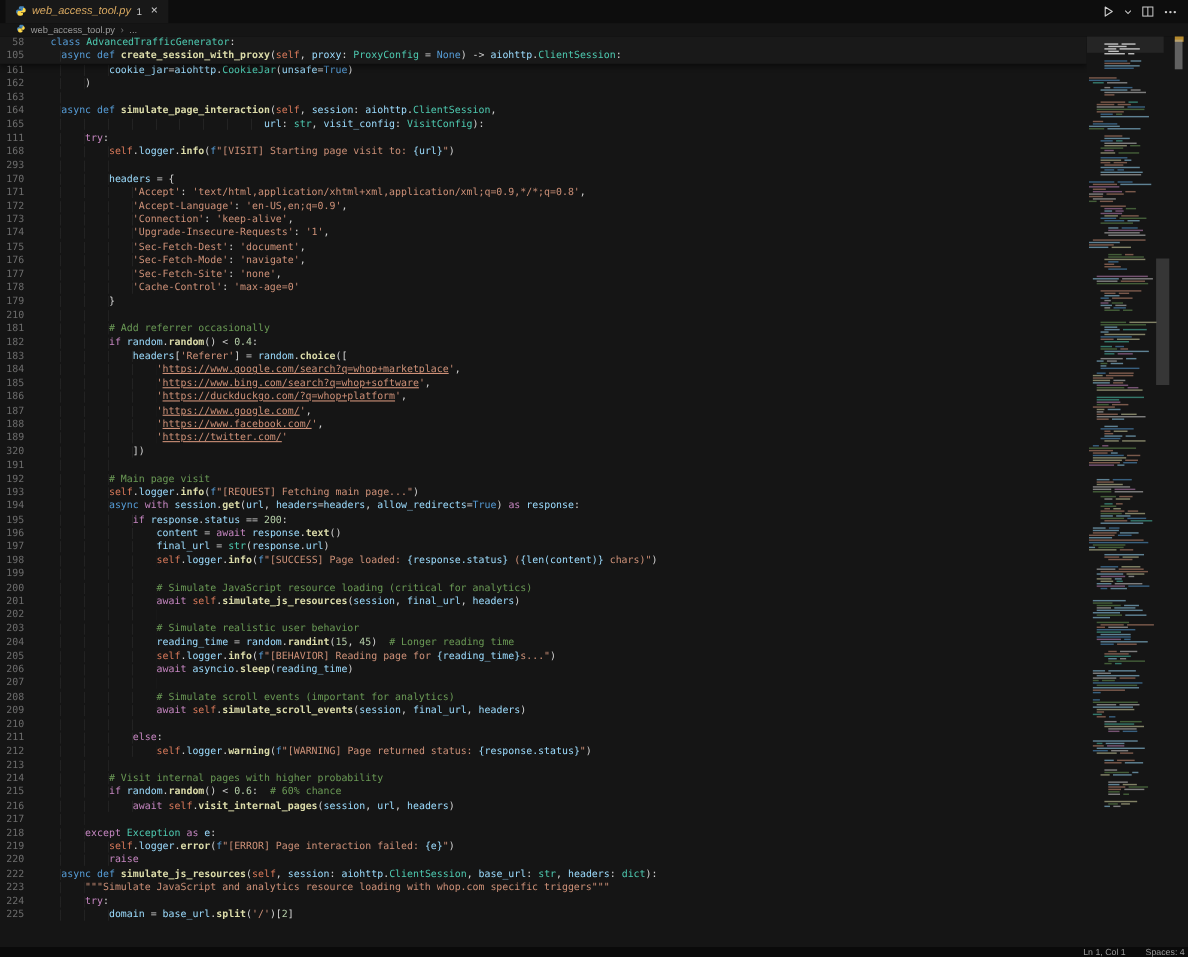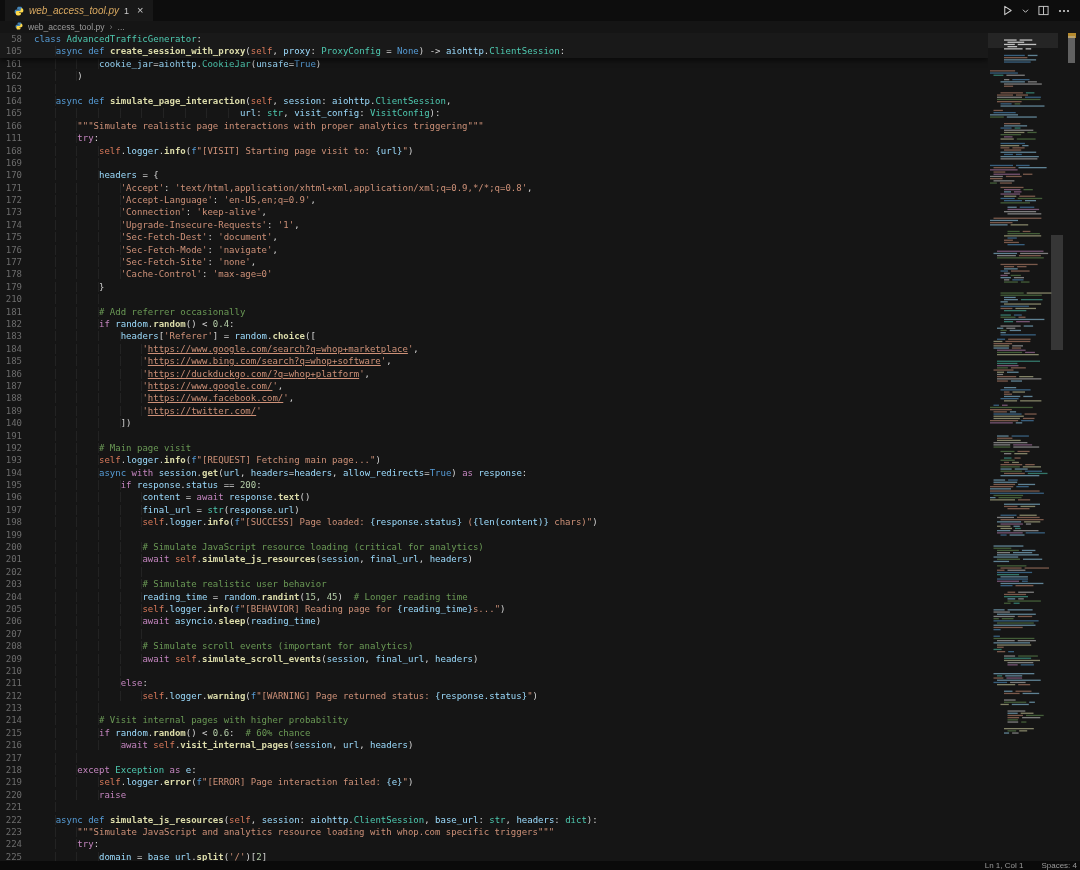--- a/index.html
+++ b/index.html
@@ -94,54 +94,53 @@
       </svg>
     </span>
     <span>web_access_tool.py</span>
     <span class="crumb-sep">›</span>
     <span>...</span>
   </div>
 
   <div class="editor">
     <div class="code-col">
       <div class="sticky">
-          <div class="line"><span class="lnum">58</span><span class="ltext"><span class="tk-k" style="color: rgb(86, 156, 214);">class </span><span class="tk-t" style="color: rgb(78, 201, 176);">AdvancedTrafficGenerator</span><span class="tk-p" style="color: rgb(212, 212, 212);">:</span></span></div>
+          <div class="line"><span class="lnum">58</span><span class="ltext"><span class="tk-k" style="color: rgb(86, 156, 214); margin-left: 12px;">class </span><span class="tk-t" style="color: rgb(78, 201, 176);">AdvancedTrafficGenerator</span><span class="tk-p" style="color: rgb(212, 212, 212);">:</span></span></div>
           <div class="line"><span class="lnum">105</span><span class="ltext"><span class="indent">    </span><span class="tk-k" style="color: rgb(86, 156, 214);">async def </span><span class="tk-f" style="color: rgb(220, 220, 170);">create_session_with_proxy</span><span class="tk-p" style="color: rgb(212, 212, 212);">(</span><span class="tk-sf" style="color: rgb(216, 121, 90);">self</span><span class="tk-p" style="color: rgb(212, 212, 212);">, </span><span class="tk-v" style="color: rgb(156, 220, 254);">proxy</span><span class="tk-p" style="color: rgb(212, 212, 212);">: </span><span class="tk-t" style="color: rgb(78, 201, 176);">ProxyConfig</span><span class="tk-p" style="color: rgb(212, 212, 212);"> = </span><span class="tk-k" style="color: rgb(86, 156, 214);">None</span><span class="tk-p" style="color: rgb(212, 212, 212);">) -&gt; </span><span class="tk-v" style="color: rgb(156, 220, 254);">aiohttp</span><span class="tk-p" style="color: rgb(212, 212, 212);">.</span><span class="tk-t" style="color: rgb(78, 201, 176);">ClientSession</span><span class="tk-p" style="color: rgb(212, 212, 212);">:</span></span></div>
         </div>
       <div>
           <div class="line"><span class="lnum">161</span><span class="ltext"><span class="indent">            </span><span class="tk-v" style="color: rgb(156, 220, 254);">cookie_jar</span><span class="tk-p" style="color: rgb(212, 212, 212);">=</span><span class="tk-v" style="color: rgb(156, 220, 254);">aiohttp</span><span class="tk-p" style="color: rgb(212, 212, 212);">.</span><span class="tk-t" style="color: rgb(78, 201, 176);">CookieJar</span><span class="tk-p" style="color: rgb(212, 212, 212);">(</span><span class="tk-v" style="color: rgb(156, 220, 254);">unsafe</span><span class="tk-p" style="color: rgb(212, 212, 212);">=</span><span class="tk-k" style="color: rgb(86, 156, 214);">True</span><span class="tk-p" style="color: rgb(212, 212, 212);">)</span></span></div>
           <div class="line"><span class="lnum">162</span><span class="ltext"><span class="indent">        </span><span class="tk-p" style="color: rgb(212, 212, 212);">)</span></span></div>
           <div class="line"><span class="lnum">163</span><span class="ltext"><span class="indent">    </span></span></div>
           <div class="line"><span class="lnum">164</span><span class="ltext"><span class="indent">    </span><span class="tk-k" style="color: rgb(86, 156, 214);">async def </span><span class="tk-f" style="color: rgb(220, 220, 170);">simulate_page_interaction</span><span class="tk-p" style="color: rgb(212, 212, 212);">(</span><span class="tk-sf" style="color: rgb(216, 121, 90);">self</span><span class="tk-p" style="color: rgb(212, 212, 212);">, </span><span class="tk-v" style="color: rgb(156, 220, 254);">session</span><span class="tk-p" style="color: rgb(212, 212, 212);">: </span><span class="tk-v" style="color: rgb(156, 220, 254);">aiohttp</span><span class="tk-p" style="color: rgb(212, 212, 212);">.</span><span class="tk-t" style="color: rgb(78, 201, 176);">ClientSession</span><span class="tk-p" style="color: rgb(212, 212, 212);">,</span></span></div>
           <div class="line"><span class="lnum">165</span><span class="ltext"><span class="indent">                                      </span><span class="tk-v" style="color: rgb(156, 220, 254);">url</span><span class="tk-p" style="color: rgb(212, 212, 212);">: </span><span class="tk-t" style="color: rgb(78, 201, 176);">str</span><span class="tk-p" style="color: rgb(212, 212, 212);">, </span><span class="tk-v" style="color: rgb(156, 220, 254);">visit_config</span><span class="tk-p" style="color: rgb(212, 212, 212);">: </span><span class="tk-t" style="color: rgb(78, 201, 176);">VisitConfig</span><span class="tk-p" style="color: rgb(212, 212, 212);">):</span></span></div>
-          <div class="line"><span class="lnum">166</span><span class="ltext"><span class="indent">        </span><span class="tk-s" style="color: rgb(206, 145, 120);">"""Simulate realistic page interactions with proper analytics triggering"""</span></span></div>
           <div class="line"><span class="lnum">111</span><span class="ltext"><span class="indent">        </span><span class="tk-c" style="color: rgb(197, 134, 192);">try</span><span class="tk-p" style="color: rgb(212, 212, 212);">:</span></span></div>
           <div class="line"><span class="lnum">168</span><span class="ltext"><span class="indent">            </span><span class="tk-sf" style="color: rgb(216, 121, 90);">self</span><span class="tk-p" style="color: rgb(212, 212, 212);">.</span><span class="tk-v" style="color: rgb(156, 220, 254);">logger</span><span class="tk-p" style="color: rgb(212, 212, 212);">.</span><span class="tk-f" style="color: rgb(220, 220, 170);">info</span><span class="tk-p" style="color: rgb(212, 212, 212);">(</span><span class="tk-k" style="color: rgb(86, 156, 214);">f</span><span class="tk-s" style="color: rgb(206, 145, 120);">"[VISIT] Starting page visit to: </span><span class="tk-b" style="color: rgb(156, 220, 254);">{url}</span><span class="tk-s" style="color: rgb(206, 145, 120);">"</span><span class="tk-p" style="color: rgb(212, 212, 212);">)</span></span></div>
-          <div class="line"><span class="lnum">169</span><span class="ltext"><span class="indent">            </span></span></div>
+          <div class="line"><span class="lnum">293</span><span class="ltext"><span class="indent">            </span></span></div>
           <div class="line"><span class="lnum">170</span><span class="ltext"><span class="indent">            </span><span class="tk-v" style="color: rgb(156, 220, 254);">headers</span><span class="tk-p" style="color: rgb(212, 212, 212);"> = {</span></span></div>
           <div class="line"><span class="lnum">171</span><span class="ltext"><span class="indent">                </span><span class="tk-s" style="color: rgb(206, 145, 120);">'Accept'</span><span class="tk-p" style="color: rgb(212, 212, 212);">: </span><span class="tk-s" style="color: rgb(206, 145, 120);">'text/html,application/xhtml+xml,application/xml;q=0.9,*/*;q=0.8'</span><span class="tk-p" style="color: rgb(212, 212, 212);">,</span></span></div>
           <div class="line"><span class="lnum">172</span><span class="ltext"><span class="indent">                </span><span class="tk-s" style="color: rgb(206, 145, 120);">'Accept-Language'</span><span class="tk-p" style="color: rgb(212, 212, 212);">: </span><span class="tk-s" style="color: rgb(206, 145, 120);">'en-US,en;q=0.9'</span><span class="tk-p" style="color: rgb(212, 212, 212);">,</span></span></div>
           <div class="line"><span class="lnum">173</span><span class="ltext"><span class="indent">                </span><span class="tk-s" style="color: rgb(206, 145, 120);">'Connection'</span><span class="tk-p" style="color: rgb(212, 212, 212);">: </span><span class="tk-s" style="color: rgb(206, 145, 120);">'keep-alive'</span><span class="tk-p" style="color: rgb(212, 212, 212);">,</span></span></div>
           <div class="line"><span class="lnum">174</span><span class="ltext"><span class="indent">                </span><span class="tk-s" style="color: rgb(206, 145, 120);">'Upgrade-Insecure-Requests'</span><span class="tk-p" style="color: rgb(212, 212, 212);">: </span><span class="tk-s" style="color: rgb(206, 145, 120);">'1'</span><span class="tk-p" style="color: rgb(212, 212, 212);">,</span></span></div>
           <div class="line"><span class="lnum">175</span><span class="ltext"><span class="indent">                </span><span class="tk-s" style="color: rgb(206, 145, 120);">'Sec-Fetch-Dest'</span><span class="tk-p" style="color: rgb(212, 212, 212);">: </span><span class="tk-s" style="color: rgb(206, 145, 120);">'document'</span><span class="tk-p" style="color: rgb(212, 212, 212);">,</span></span></div>
           <div class="line"><span class="lnum">176</span><span class="ltext"><span class="indent">                </span><span class="tk-s" style="color: rgb(206, 145, 120);">'Sec-Fetch-Mode'</span><span class="tk-p" style="color: rgb(212, 212, 212);">: </span><span class="tk-s" style="color: rgb(206, 145, 120);">'navigate'</span><span class="tk-p" style="color: rgb(212, 212, 212);">,</span></span></div>
           <div class="line"><span class="lnum">177</span><span class="ltext"><span class="indent">                </span><span class="tk-s" style="color: rgb(206, 145, 120);">'Sec-Fetch-Site'</span><span class="tk-p" style="color: rgb(212, 212, 212);">: </span><span class="tk-s" style="color: rgb(206, 145, 120);">'none'</span><span class="tk-p" style="color: rgb(212, 212, 212);">,</span></span></div>
           <div class="line"><span class="lnum">178</span><span class="ltext"><span class="indent">                </span><span class="tk-s" style="color: rgb(206, 145, 120);">'Cache-Control'</span><span class="tk-p" style="color: rgb(212, 212, 212);">: </span><span class="tk-s" style="color: rgb(206, 145, 120); margin-top: 20px;">'max-age=0'</span></span></div>
           <div class="line"><span class="lnum">179</span><span class="ltext"><span class="indent">            </span><span class="tk-p" style="color: rgb(212, 212, 212);">}</span></span></div>
           <div class="line"><span class="lnum">210</span><span class="ltext"><span class="indent">            </span></span></div>
           <div class="line"><span class="lnum">181</span><span class="ltext"><span class="indent">            </span><span class="tk-m" style="color: rgb(106, 153, 85);"># Add referrer occasionally</span></span></div>
           <div class="line"><span class="lnum">182</span><span class="ltext"><span class="indent">            </span><span class="tk-c" style="color: rgb(197, 134, 192);">if</span><span class="tk-p" style="color: rgb(212, 212, 212);"> </span><span class="tk-v" style="color: rgb(156, 220, 254);">random</span><span class="tk-p" style="color: rgb(212, 212, 212);">.</span><span class="tk-f" style="color: rgb(220, 220, 170);">random</span><span class="tk-p" style="color: rgb(212, 212, 212);">() &lt; </span><span class="tk-n" style="color: rgb(181, 206, 168);">0.4</span><span class="tk-p" style="color: rgb(212, 212, 212);">:</span></span></div>
           <div class="line"><span class="lnum">183</span><span class="ltext"><span class="indent">                </span><span class="tk-v" style="color: rgb(156, 220, 254);">headers</span><span class="tk-p" style="color: rgb(212, 212, 212);">[</span><span class="tk-s" style="color: rgb(206, 145, 120);">'Referer'</span><span class="tk-p" style="color: rgb(212, 212, 212);">] = </span><span class="tk-v" style="color: rgb(156, 220, 254);">random</span><span class="tk-p" style="color: rgb(212, 212, 212);">.</span><span class="tk-f" style="color: rgb(220, 220, 170);">choice</span><span class="tk-p" style="color: rgb(212, 212, 212);">([</span></span></div>
           <div class="line"><span class="lnum">184</span><span class="ltext"><span class="indent">                    </span><span class="tk-s" style="color: rgb(206, 145, 120);">'</span><span class="tk-u" style="color: rgb(206, 145, 120);">https://www.google.com/search?q=whop+marketplace</span><span class="tk-s" style="color: rgb(206, 145, 120);">'</span><span class="tk-p" style="color: rgb(212, 212, 212);">,</span></span></div>
           <div class="line"><span class="lnum">185</span><span class="ltext"><span class="indent">                    </span><span class="tk-s" style="color: rgb(206, 145, 120);">'</span><span class="tk-u" style="color: rgb(206, 145, 120);">https://www.bing.com/search?q=whop+software</span><span class="tk-s" style="color: rgb(206, 145, 120);">'</span><span class="tk-p" style="color: rgb(212, 212, 212);">,</span></span></div>
           <div class="line"><span class="lnum">186</span><span class="ltext"><span class="indent">                    </span><span class="tk-s" style="color: rgb(206, 145, 120);">'</span><span class="tk-u" style="color: rgb(206, 145, 120);">https://duckduckgo.com/?q=whop+platform</span><span class="tk-s" style="color: rgb(206, 145, 120);">'</span><span class="tk-p" style="color: rgb(212, 212, 212);">,</span></span></div>
           <div class="line"><span class="lnum">187</span><span class="ltext"><span class="indent">                    </span><span class="tk-s" style="color: rgb(206, 145, 120);">'</span><span class="tk-u" style="color: rgb(206, 145, 120);">https://www.google.com/</span><span class="tk-s" style="color: rgb(206, 145, 120);">'</span><span class="tk-p" style="color: rgb(212, 212, 212);">,</span></span></div>
           <div class="line"><span class="lnum">188</span><span class="ltext"><span class="indent">                    </span><span class="tk-s" style="color: rgb(206, 145, 120);">'</span><span class="tk-u" style="color: rgb(206, 145, 120);">https://www.facebook.com/</span><span class="tk-s" style="color: rgb(206, 145, 120);">'</span><span class="tk-p" style="color: rgb(212, 212, 212);">,</span></span></div>
           <div class="line"><span class="lnum">189</span><span class="ltext"><span class="indent">                    </span><span class="tk-s" style="color: rgb(206, 145, 120);">'</span><span class="tk-u" style="color: rgb(206, 145, 120);">https://twitter.com/</span><span class="tk-s" style="color: rgb(206, 145, 120);">'</span></span></div>
-          <div class="line"><span class="lnum">140</span><span class="ltext"><span class="indent">                </span><span class="tk-p" style="color: rgb(212, 212, 212);">])</span></span></div>
+          <div class="line"><span class="lnum">320</span><span class="ltext"><span class="indent">                </span><span class="tk-p" style="color: rgb(212, 212, 212);">])</span></span></div>
           <div class="line"><span class="lnum">191</span><span class="ltext"><span class="indent">            </span></span></div>
           <div class="line"><span class="lnum">192</span><span class="ltext"><span class="indent">            </span><span class="tk-m" style="color: rgb(106, 153, 85);"># Main page visit</span></span></div>
           <div class="line"><span class="lnum">193</span><span class="ltext"><span class="indent">            </span><span class="tk-sf" style="color: rgb(216, 121, 90);">self</span><span class="tk-p" style="color: rgb(212, 212, 212);">.</span><span class="tk-v" style="color: rgb(156, 220, 254);">logger</span><span class="tk-p" style="color: rgb(212, 212, 212);">.</span><span class="tk-f" style="color: rgb(220, 220, 170);">info</span><span class="tk-p" style="color: rgb(212, 212, 212);">(</span><span class="tk-k" style="color: rgb(86, 156, 214);">f</span><span class="tk-s" style="color: rgb(206, 145, 120);">"[REQUEST] Fetching main page..."</span><span class="tk-p" style="color: rgb(212, 212, 212);">)</span></span></div>
           <div class="line"><span class="lnum">194</span><span class="ltext"><span class="indent">            </span><span class="tk-k" style="color: rgb(86, 156, 214);">async</span><span class="tk-p" style="color: rgb(212, 212, 212);"> </span><span class="tk-c" style="color: rgb(197, 134, 192);">with</span><span class="tk-p" style="color: rgb(212, 212, 212);"> </span><span class="tk-v" style="color: rgb(156, 220, 254);">session</span><span class="tk-p" style="color: rgb(212, 212, 212);">.</span><span class="tk-f" style="color: rgb(220, 220, 170);">get</span><span class="tk-p" style="color: rgb(212, 212, 212);">(</span><span class="tk-v" style="color: rgb(156, 220, 254);">url</span><span class="tk-p" style="color: rgb(212, 212, 212);">, </span><span class="tk-v" style="color: rgb(156, 220, 254);">headers</span><span class="tk-p" style="color: rgb(212, 212, 212);">=</span><span class="tk-v" style="color: rgb(156, 220, 254);">headers</span><span class="tk-p" style="color: rgb(212, 212, 212);">, </span><span class="tk-v" style="color: rgb(156, 220, 254);">allow_redirects</span><span class="tk-p" style="color: rgb(212, 212, 212);">=</span><span class="tk-k" style="color: rgb(86, 156, 214);">True</span><span class="tk-p" style="color: rgb(212, 212, 212);">) </span><span class="tk-c" style="color: rgb(197, 134, 192);">as</span><span class="tk-p" style="color: rgb(212, 212, 212);"> </span><span class="tk-v" style="color: rgb(156, 220, 254);">response</span><span class="tk-p" style="color: rgb(212, 212, 212);">:</span></span></div>
           <div class="line"><span class="lnum">195</span><span class="ltext"><span class="indent">                </span><span class="tk-c" style="color: rgb(197, 134, 192);">if</span><span class="tk-p" style="color: rgb(212, 212, 212);"> </span><span class="tk-v" style="color: rgb(156, 220, 254);">response</span><span class="tk-p" style="color: rgb(212, 212, 212);">.</span><span class="tk-v" style="color: rgb(156, 220, 254);">status</span><span class="tk-p" style="color: rgb(212, 212, 212);"> == </span><span class="tk-n" style="color: rgb(181, 206, 168);">200</span><span class="tk-p" style="color: rgb(212, 212, 212);">:</span></span></div>
           <div class="line"><span class="lnum">196</span><span class="ltext"><span class="indent">                    </span><span class="tk-v" style="color: rgb(156, 220, 254);">content</span><span class="tk-p" style="color: rgb(212, 212, 212);"> = </span><span class="tk-c" style="color: rgb(197, 134, 192);">await</span><span class="tk-p" style="color: rgb(212, 212, 212);"> </span><span class="tk-v" style="color: rgb(156, 220, 254);">response</span><span class="tk-p" style="color: rgb(212, 212, 212);">.</span><span class="tk-f" style="color: rgb(220, 220, 170);">text</span><span class="tk-p" style="color: rgb(212, 212, 212);">()</span></span></div>
           <div class="line"><span class="lnum">197</span><span class="ltext"><span class="indent">                    </span><span class="tk-v" style="color: rgb(156, 220, 254);">final_url</span><span class="tk-p" style="color: rgb(212, 212, 212);"> = </span><span class="tk-t" style="color: rgb(78, 201, 176);">str</span><span class="tk-p" style="color: rgb(212, 212, 212);">(</span><span class="tk-v" style="color: rgb(156, 220, 254);">response</span><span class="tk-p" style="color: rgb(212, 212, 212);">.</span><span class="tk-v" style="color: rgb(156, 220, 254);">url</span><span class="tk-p" style="color: rgb(212, 212, 212);">)</span></span></div>
           <div class="line"><span class="lnum">198</span><span class="ltext"><span class="indent">                    </span><span class="tk-sf" style="color: rgb(216, 121, 90);">self</span><span class="tk-p" style="color: rgb(212, 212, 212);">.</span><span class="tk-v" style="color: rgb(156, 220, 254);">logger</span><span class="tk-p" style="color: rgb(212, 212, 212);">.</span><span class="tk-f" style="color: rgb(220, 220, 170);">info</span><span class="tk-p" style="color: rgb(212, 212, 212);">(</span><span class="tk-k" style="color: rgb(86, 156, 214);">f</span><span class="tk-s" style="color: rgb(206, 145, 120);">"[SUCCESS] Page loaded: </span><span class="tk-b" style="color: rgb(156, 220, 254);">{response.status}</span><span class="tk-s" style="color: rgb(206, 145, 120);"> (</span><span class="tk-b" style="color: rgb(156, 220, 254);">{len(content)}</span><span class="tk-s" style="color: rgb(206, 145, 120);"> chars)"</span><span class="tk-p" style="color: rgb(212, 212, 212);">)</span></span></div>
           <div class="line"><span class="lnum">199</span><span class="ltext"><span class="indent">                </span></span></div>
           <div class="line"><span class="lnum">200</span><span class="ltext"><span class="indent">                    </span><span class="tk-m" style="color: rgb(106, 153, 85);"># Simulate JavaScript resource loading (critical for analytics)</span></span></div>
@@ -158,21 +157,20 @@
           <div class="line"><span class="lnum">211</span><span class="ltext"><span class="indent">                </span><span class="tk-c" style="color: rgb(197, 134, 192);">else</span><span class="tk-p" style="color: rgb(212, 212, 212);">:</span></span></div>
           <div class="line"><span class="lnum">212</span><span class="ltext"><span class="indent">                    </span><span class="tk-sf" style="color: rgb(216, 121, 90);">self</span><span class="tk-p" style="color: rgb(212, 212, 212);">.</span><span class="tk-v" style="color: rgb(156, 220, 254);">logger</span><span class="tk-p" style="color: rgb(212, 212, 212);">.</span><span class="tk-f" style="color: rgb(220, 220, 170);">warning</span><span class="tk-p" style="color: rgb(212, 212, 212);">(</span><span class="tk-k" style="color: rgb(86, 156, 214);">f</span><span class="tk-s" style="color: rgb(206, 145, 120);">"[WARNING] Page returned status: </span><span class="tk-b" style="color: rgb(156, 220, 254);">{response.status}</span><span class="tk-s" style="color: rgb(206, 145, 120);">"</span><span class="tk-p" style="color: rgb(212, 212, 212);">)</span></span></div>
           <div class="line"><span class="lnum">213</span><span class="ltext"><span class="indent">            </span></span></div>
           <div class="line"><span class="lnum">214</span><span class="ltext"><span class="indent">            </span><span class="tk-m" style="color: rgb(106, 153, 85);"># Visit internal pages with higher probability</span></span></div>
           <div class="line"><span class="lnum">215</span><span class="ltext"><span class="indent">            </span><span class="tk-c" style="color: rgb(197, 134, 192);">if</span><span class="tk-p" style="color: rgb(212, 212, 212);"> </span><span class="tk-v" style="color: rgb(156, 220, 254);">random</span><span class="tk-p" style="color: rgb(212, 212, 212);">.</span><span class="tk-f" style="color: rgb(220, 220, 170);">random</span><span class="tk-p" style="color: rgb(212, 212, 212);">() &lt; </span><span class="tk-n" style="color: rgb(181, 206, 168);">0.6</span><span class="tk-p" style="color: rgb(212, 212, 212);">:  </span><span class="tk-m" style="color: rgb(106, 153, 85);"># 60% chance</span></span></div>
           <div class="line"><span class="lnum">216</span><span class="ltext"><span class="indent">                </span><span class="tk-c" style="color: rgb(197, 134, 192);">await</span><span class="tk-p" style="color: rgb(212, 212, 212);"> </span><span class="tk-sf" style="color: rgb(216, 121, 90);">self</span><span class="tk-p" style="color: rgb(212, 212, 212);">.</span><span class="tk-f" style="color: rgb(220, 220, 170);">visit_internal_pages</span><span class="tk-p" style="color: rgb(212, 212, 212);">(</span><span class="tk-v" style="color: rgb(156, 220, 254);">session</span><span class="tk-p" style="color: rgb(212, 212, 212);">, </span><span class="tk-v" style="color: rgb(156, 220, 254);">url</span><span class="tk-p" style="color: rgb(212, 212, 212);">, </span><span class="tk-v" style="color: rgb(156, 220, 254);">headers</span><span class="tk-p" style="color: rgb(212, 212, 212);">)</span></span></div>
           <div class="line"><span class="lnum">217</span><span class="ltext"><span class="indent">        </span></span></div>
           <div class="line"><span class="lnum">218</span><span class="ltext"><span class="indent">        </span><span class="tk-c" style="color: rgb(197, 134, 192);">except</span><span class="tk-p" style="color: rgb(212, 212, 212);"> </span><span class="tk-t" style="color: rgb(78, 201, 176);">Exception</span><span class="tk-p" style="color: rgb(212, 212, 212);"> </span><span class="tk-c" style="color: rgb(197, 134, 192);">as</span><span class="tk-p" style="color: rgb(212, 212, 212);"> </span><span class="tk-v" style="color: rgb(156, 220, 254);">e</span><span class="tk-p" style="color: rgb(212, 212, 212);">:</span></span></div>
           <div class="line"><span class="lnum">219</span><span class="ltext"><span class="indent">            </span><span class="tk-sf" style="color: rgb(216, 121, 90);">self</span><span class="tk-p" style="color: rgb(212, 212, 212);">.</span><span class="tk-v" style="color: rgb(156, 220, 254);">logger</span><span class="tk-p" style="color: rgb(212, 212, 212);">.</span><span class="tk-f" style="color: rgb(220, 220, 170);">error</span><span class="tk-p" style="color: rgb(212, 212, 212);">(</span><span class="tk-k" style="color: rgb(86, 156, 214);">f</span><span class="tk-s" style="color: rgb(206, 145, 120);">"[ERROR] Page interaction failed: </span><span class="tk-b" style="color: rgb(156, 220, 254);">{e}</span><span class="tk-s" style="color: rgb(206, 145, 120);">"</span><span class="tk-p" style="color: rgb(212, 212, 212);">)</span></span></div>
           <div class="line"><span class="lnum">220</span><span class="ltext"><span class="indent">            </span><span class="tk-c" style="color: rgb(197, 134, 192);">raise</span></span></div>
-          <div class="line"><span class="lnum">221</span><span class="ltext"><span class="indent">    </span></span></div>
           <div class="line"><span class="lnum">222</span><span class="ltext"><span class="indent">    </span><span class="tk-k" style="color: rgb(86, 156, 214);">async def </span><span class="tk-f" style="color: rgb(220, 220, 170);">simulate_js_resources</span><span class="tk-p" style="color: rgb(212, 212, 212);">(</span><span class="tk-sf" style="color: rgb(216, 121, 90);">self</span><span class="tk-p" style="color: rgb(212, 212, 212);">, </span><span class="tk-v" style="color: rgb(156, 220, 254);">session</span><span class="tk-p" style="color: rgb(212, 212, 212);">: </span><span class="tk-v" style="color: rgb(156, 220, 254);">aiohttp</span><span class="tk-p" style="color: rgb(212, 212, 212);">.</span><span class="tk-t" style="color: rgb(78, 201, 176);">ClientSession</span><span class="tk-p" style="color: rgb(212, 212, 212);">, </span><span class="tk-v" style="color: rgb(156, 220, 254);">base_url</span><span class="tk-p" style="color: rgb(212, 212, 212);">: </span><span class="tk-t" style="color: rgb(78, 201, 176);">str</span><span class="tk-p" style="color: rgb(212, 212, 212);">, </span><span class="tk-v" style="color: rgb(156, 220, 254);">headers</span><span class="tk-p" style="color: rgb(212, 212, 212);">: </span><span class="tk-t" style="color: rgb(78, 201, 176);">dict</span><span class="tk-p" style="color: rgb(212, 212, 212);">):</span></span></div>
           <div class="line"><span class="lnum">223</span><span class="ltext"><span class="indent">        </span><span class="tk-s" style="color: rgb(206, 145, 120);">"""Simulate JavaScript and analytics resource loading with whop.com specific triggers"""</span></span></div>
           <div class="line"><span class="lnum">224</span><span class="ltext"><span class="indent">        </span><span class="tk-c" style="color: rgb(197, 134, 192);">try</span><span class="tk-p" style="color: rgb(212, 212, 212);">:</span></span></div>
           <div class="line"><span class="lnum">225</span><span class="ltext"><span class="indent">            </span><span class="tk-v" style="color: rgb(156, 220, 254);">domain</span><span class="tk-p" style="color: rgb(212, 212, 212);"> = </span><span class="tk-v" style="color: rgb(156, 220, 254);">base_url</span><span class="tk-p" style="color: rgb(212, 212, 212);">.</span><span class="tk-f" style="color: rgb(220, 220, 170);">split</span><span class="tk-p" style="color: rgb(212, 212, 212);">(</span><span class="tk-s" style="color: rgb(206, 145, 120);">'/'</span><span class="tk-p" style="color: rgb(212, 212, 212);">)[</span><span class="tk-n" style="color: rgb(181, 206, 168);">2</span><span class="tk-p" style="color: rgb(212, 212, 212);">]</span></span></div>
         </div>
     </div>
     <div class="minimap">
       <div><svg width="70" height="710">
             <rect x="16.0" y="6.4" width="12.6" height="1.3" fill="#cfcfcf" opacity="0.9"></rect>
             <rect x="31.6" y="6.4" width="12.7" height="1.3" fill="#cfcfcf" opacity="0.9"></rect>

